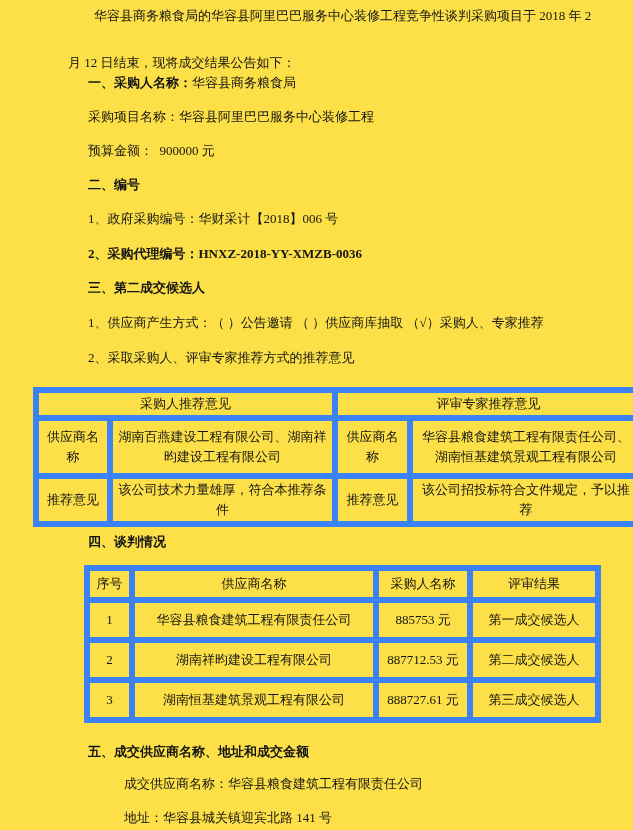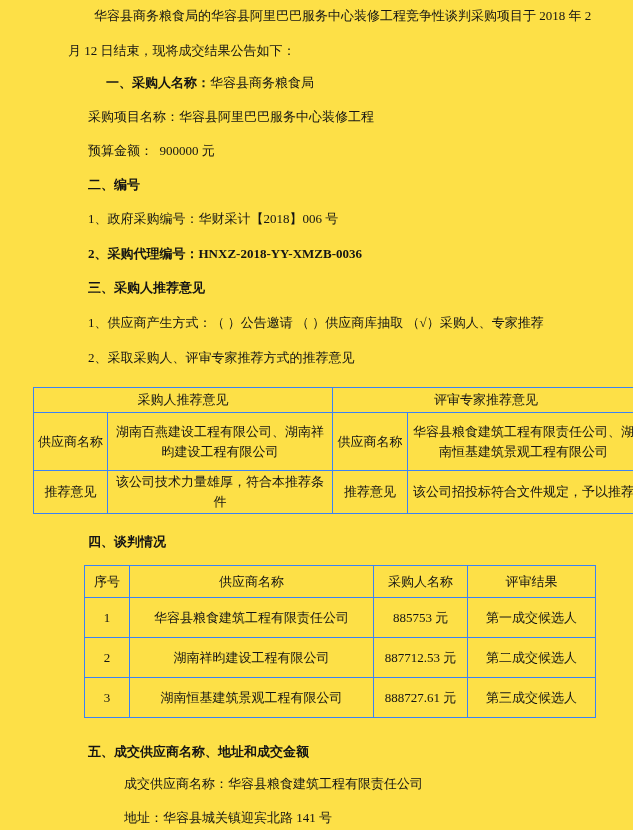--- a/index.html
+++ b/index.html
@@ -12,21 +12,21 @@
     font-size:13px;color:#141414;
   }
   .line{
     position:absolute;
     height:15px;line-height:15px;
     white-space:pre;
   }
   .bold{font-weight:bold;}
   table{border-collapse:collapse;table-layout:fixed;}
   td,th{
-    border:1px solid #3b82f6;
+    border:6px solid #3b82f6;
     font-weight:normal;
     text-align:center;vertical-align:middle;
     padding:1px 4px;
     font-size:13px;color:#141414;
     line-height:20px;
     overflow:hidden;
   }
   .tbl1{position:absolute;top:387px;left:33px;width:606px;}
   .tbl1 .r-head{height:25px;}
   .tbl1 .r-supp{height:58px;}
@@ -34,31 +34,31 @@
   .tbl2{position:absolute;top:565px;left:84px;width:511px;}
   .tbl2 .r-head{height:32px;}
   .tbl2 .r-data{height:40px;}
 </style>
 </head>
 <body>
 
 <div class="page">
 
   <div class="line" style="top:8px;left:94px;">华容县商务粮食局的华容县阿里巴巴服务中心装修工程竞争性谈判采购项目于 2018 年 2</div>
-  <div class="line" style="top:43px;left:68px;text-align:right;">月 12 日结束，现将成交结果公告如下：</div>
+  <div class="line" style="top:55px;left:68px;text-align:right;">月 12 日结束，现将成交结果公告如下：</div>
 
-  <div class="line" style="top:75px;left:88px;margin-left:18px;"><span class="bold">一、采购人名称：</span><span>华容县商务粮食局</span></div>
+  <div class="line" style="top:75px;left:88px;"><span class="bold">一、采购人名称：</span><span>华容县商务粮食局</span></div>
   <div class="line" style="top:109px;left:88px;">采购项目名称：华容县阿里巴巴服务中心装修工程</div>
   <div class="line" style="top:143px;left:88px;">预算金额：  900000 元</div>
 
   <div class="line bold" style="top:177px;left:88px;">二、编号</div>
   <div class="line" style="top:211px;left:88px;">1、政府采购编号：华财采计【2018】006 号</div>
   <div class="line" style="top:246px;left:88px;font-weight:bold;">2、采购代理编号：HNXZ-2018-YY-XMZB-0036</div>
 
-  <div class="line bold" style="top:280px;left:88px;">三、采购人推荐意见</div>
+  <div class="line bold" style="top:280px;left:88px;">三、第二成交候选人</div>
   <div class="line" style="top:315px;left:88px;">1、供应商产生方式：（ ）公告邀请 （ ）供应商库抽取 （√）采购人、专家推荐</div>
   <div class="line" style="top:350px;left:88px;">2、采取采购人、评审专家推荐方式的推荐意见</div>
 
   <table class="tbl1">
     <colgroup>
       <col style="width:74px">
         <col style="width:225px">
         <col style="width:75px">
         <col style="width:232px">
     </colgroup>

